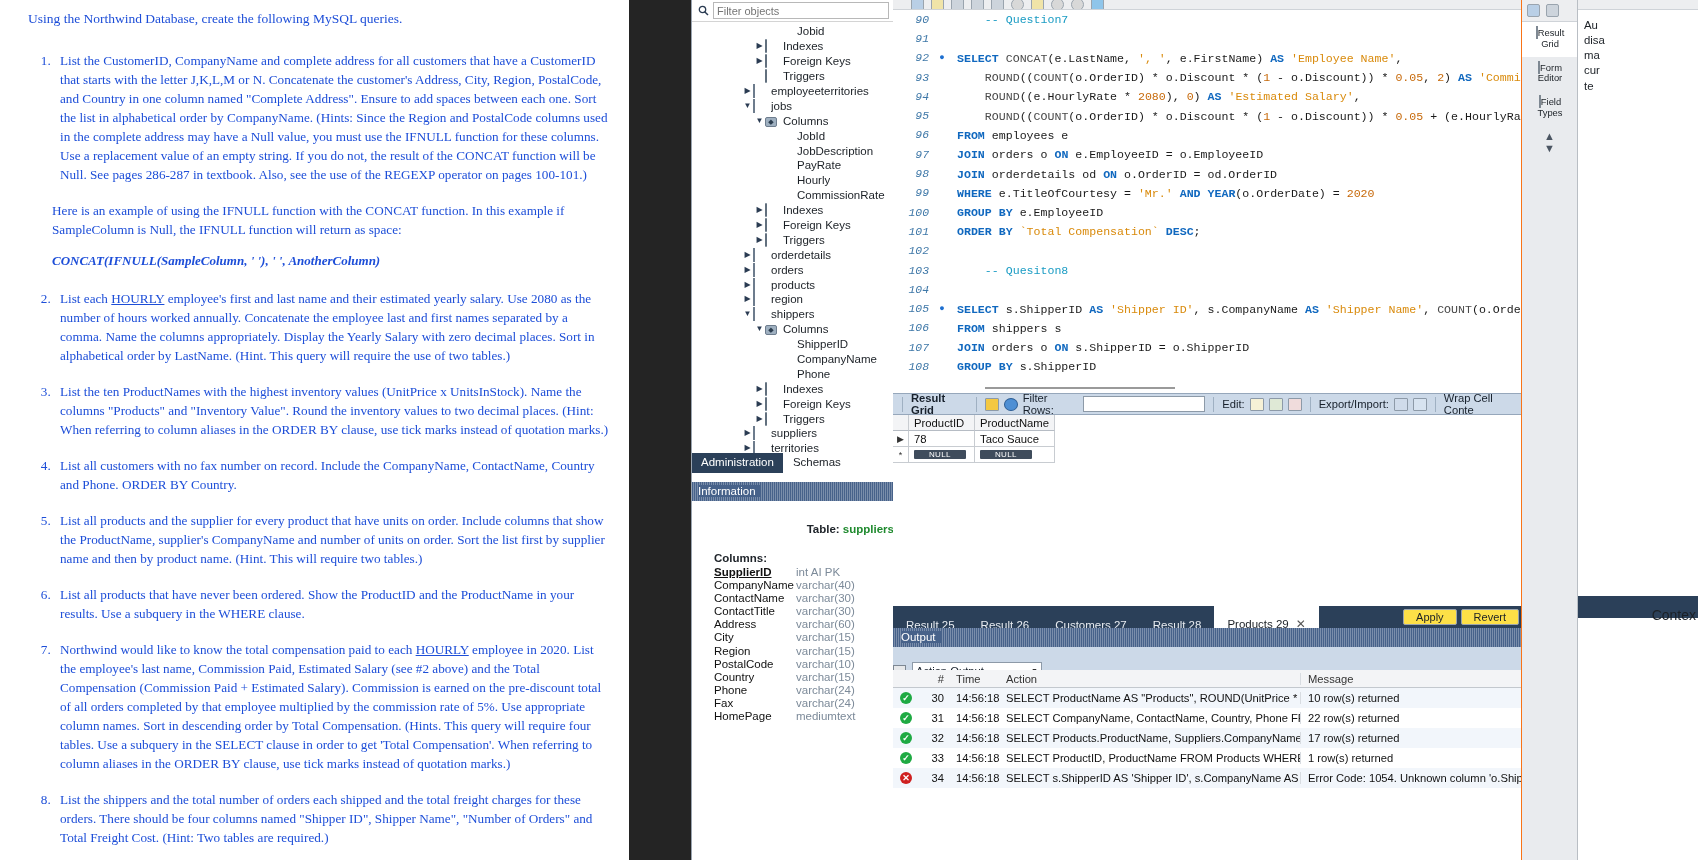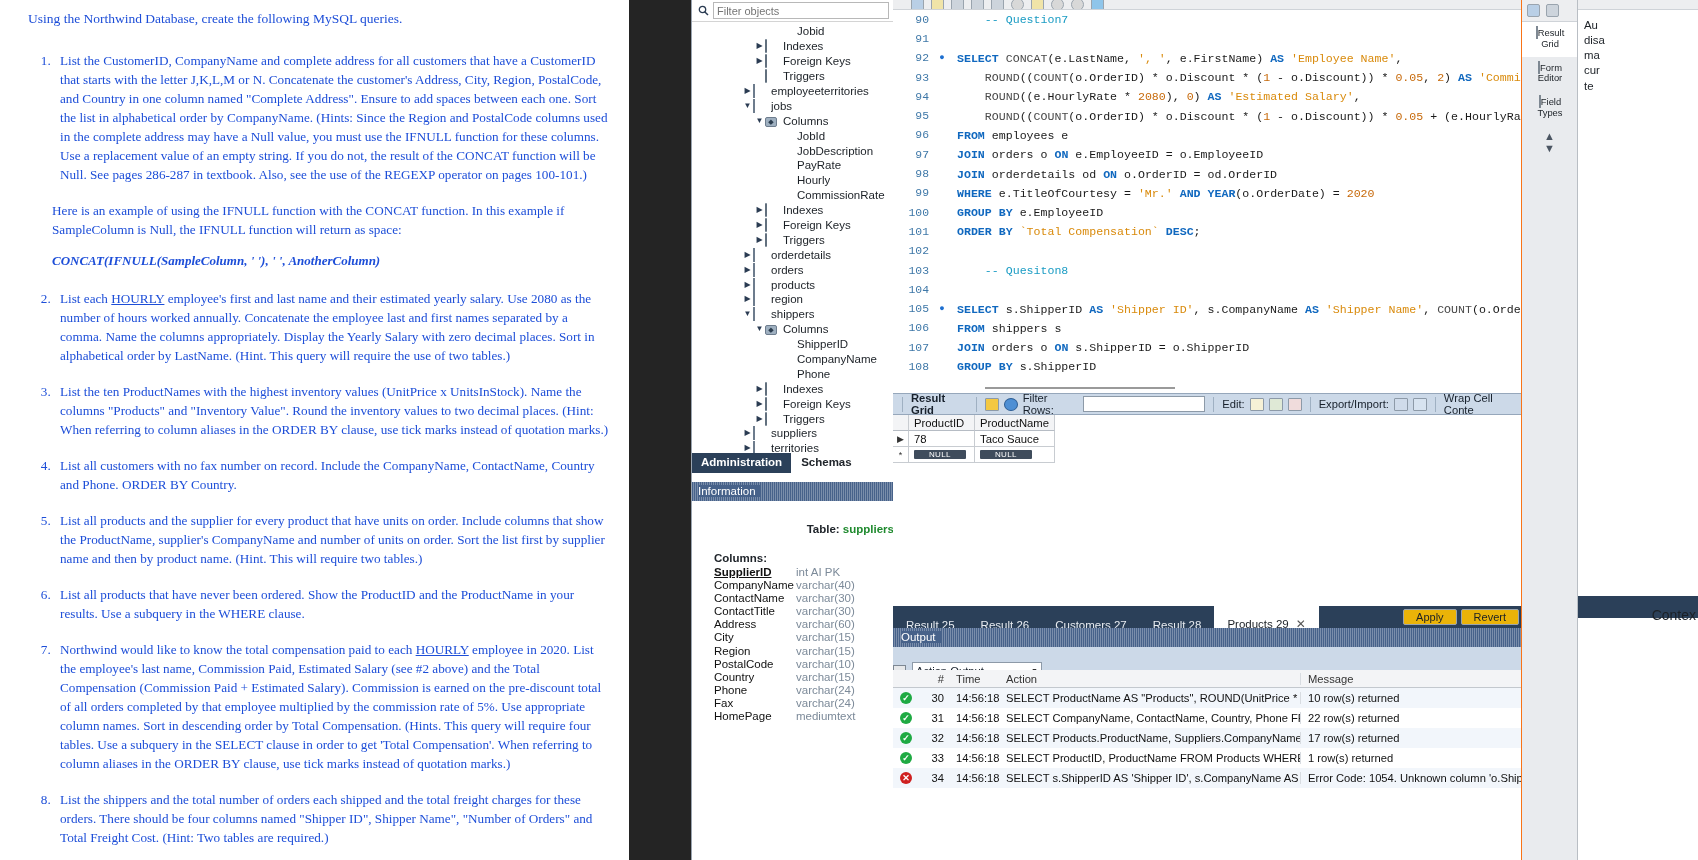--- a/index.html
+++ b/index.html
@@ -95,21 +95,21 @@
     width: 7px; height: 7px; margin: 3px 0 0 3px;
     background: #7f8e9e; transform: rotate(45deg);
   }
   .tlabel { overflow: hidden; text-overflow: clip; }
   .ind1 { padding-left: 50px; }
   .ind2 { padding-left: 62px; }
   .ind3 { padding-left: 76px; }
 
   .nav-tabs {
     position: absolute; left: 0; top: 453px; width: 202px; height: 20px;
-    background: #ffffff; display: flex; font-size: 11.5px; font-weight: bold;
+    background: #ffffff; display: flex; font-size: 11.5px;
   }
   .nav-tab {
     padding: 3px 9px 2px 9px; color: #fff; background: #2b4059;
     border-right: 1px solid #fff;
   }
   .nav-tab.inactive { background: #ffffff; color: #20252b; }
 
   .info-hdr {
     position: absolute; left: 0; top: 482px; width: 202px; height: 19px;
     background: #47628a; color: #fff; font-size: 11.5px;
@@ -146,21 +146,21 @@
   .tb-ic.c4 { background: #8fc5ea; }
 
   .code-area {
     position: absolute; left: 0; top: 10px; width: 628px; height: 370px;
     background: #ffffff; overflow: hidden;
     font-family: "Liberation Mono", monospace; font-size: 11.6px;
   }
   .cl { display: flex; height: 19.3px; align-items: center; white-space: pre; }
   .gutter {
     width: 42px; flex: 0 0 42px; text-align: right; padding-right: 6px;
-    color: #3f78a8; font-size: 11.4px;
+    color: #3f78a8; font-size: 11.4px; font-style: italic;
   }
   .bpdot { width: 14px; flex: 0 0 14px; text-align: center; color: #1d6fd0; font-size: 9px; }
   .ctext { padding-left: 8px; color: #1a1a1a; }
   .kw { color: #1068bf; font-weight: bold; }
   .fn { color: #4a4a4a; }
   .str { color: #d98a0b; }
   .num { color: #c76a0b; }
   .cmt { color: #1b9cc4; }
   .bq { color: #d98a0b; }
   .code-underline {
@@ -218,21 +218,21 @@
   }
   .res-tab.active {
     background: #ffffff; color: #1b2026;
     display: flex; align-items: center; gap: 7px;
   }
   .res-tab .x { font-size: 12px; color: #555; }
   .tab-btns {
     position: absolute; right: 2px; top: 3px; display: flex; gap: 4px;
   }
   .tbtn {
-    background: #eab308; border: 1px solid #9aa4ae; border-radius: 2px;
+    background: #fde047; border: 1px solid #9aa4ae; border-radius: 2px;
     font-size: 11px; color: #1b2026; padding: 1px 12px;
   }
 
   
   .out-hdr {
     position: absolute; left: 0; top: 628px; width: 628px; height: 19px;
     background: #47628a; color: #fff; font-size: 11.5px; padding: 3px 0 0 8px;
     background-image: repeating-linear-gradient(to right, transparent 0 1px, rgba(255,255,255,.28) 1px 2px);
   }
   .out-hdr span { background: #47628a; padding-right: 5px; }

